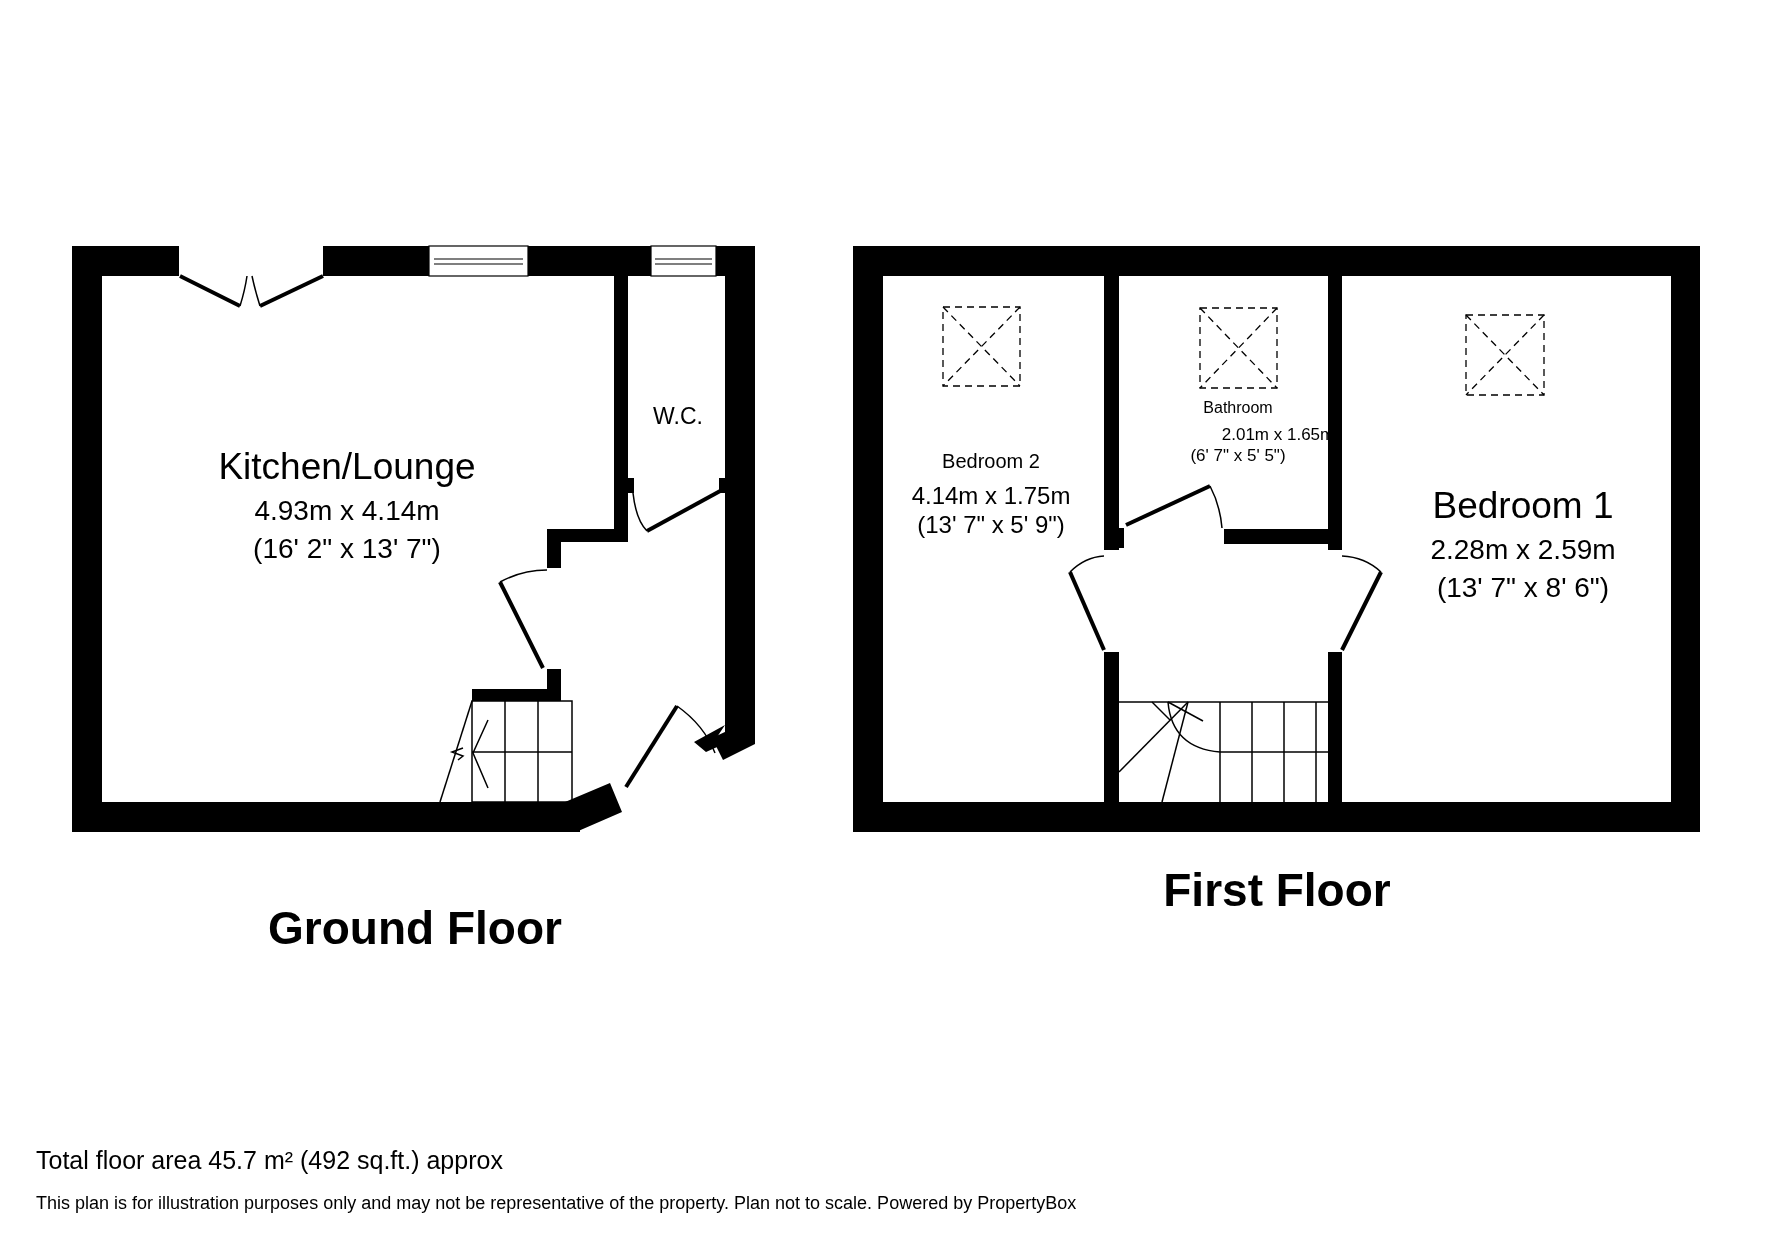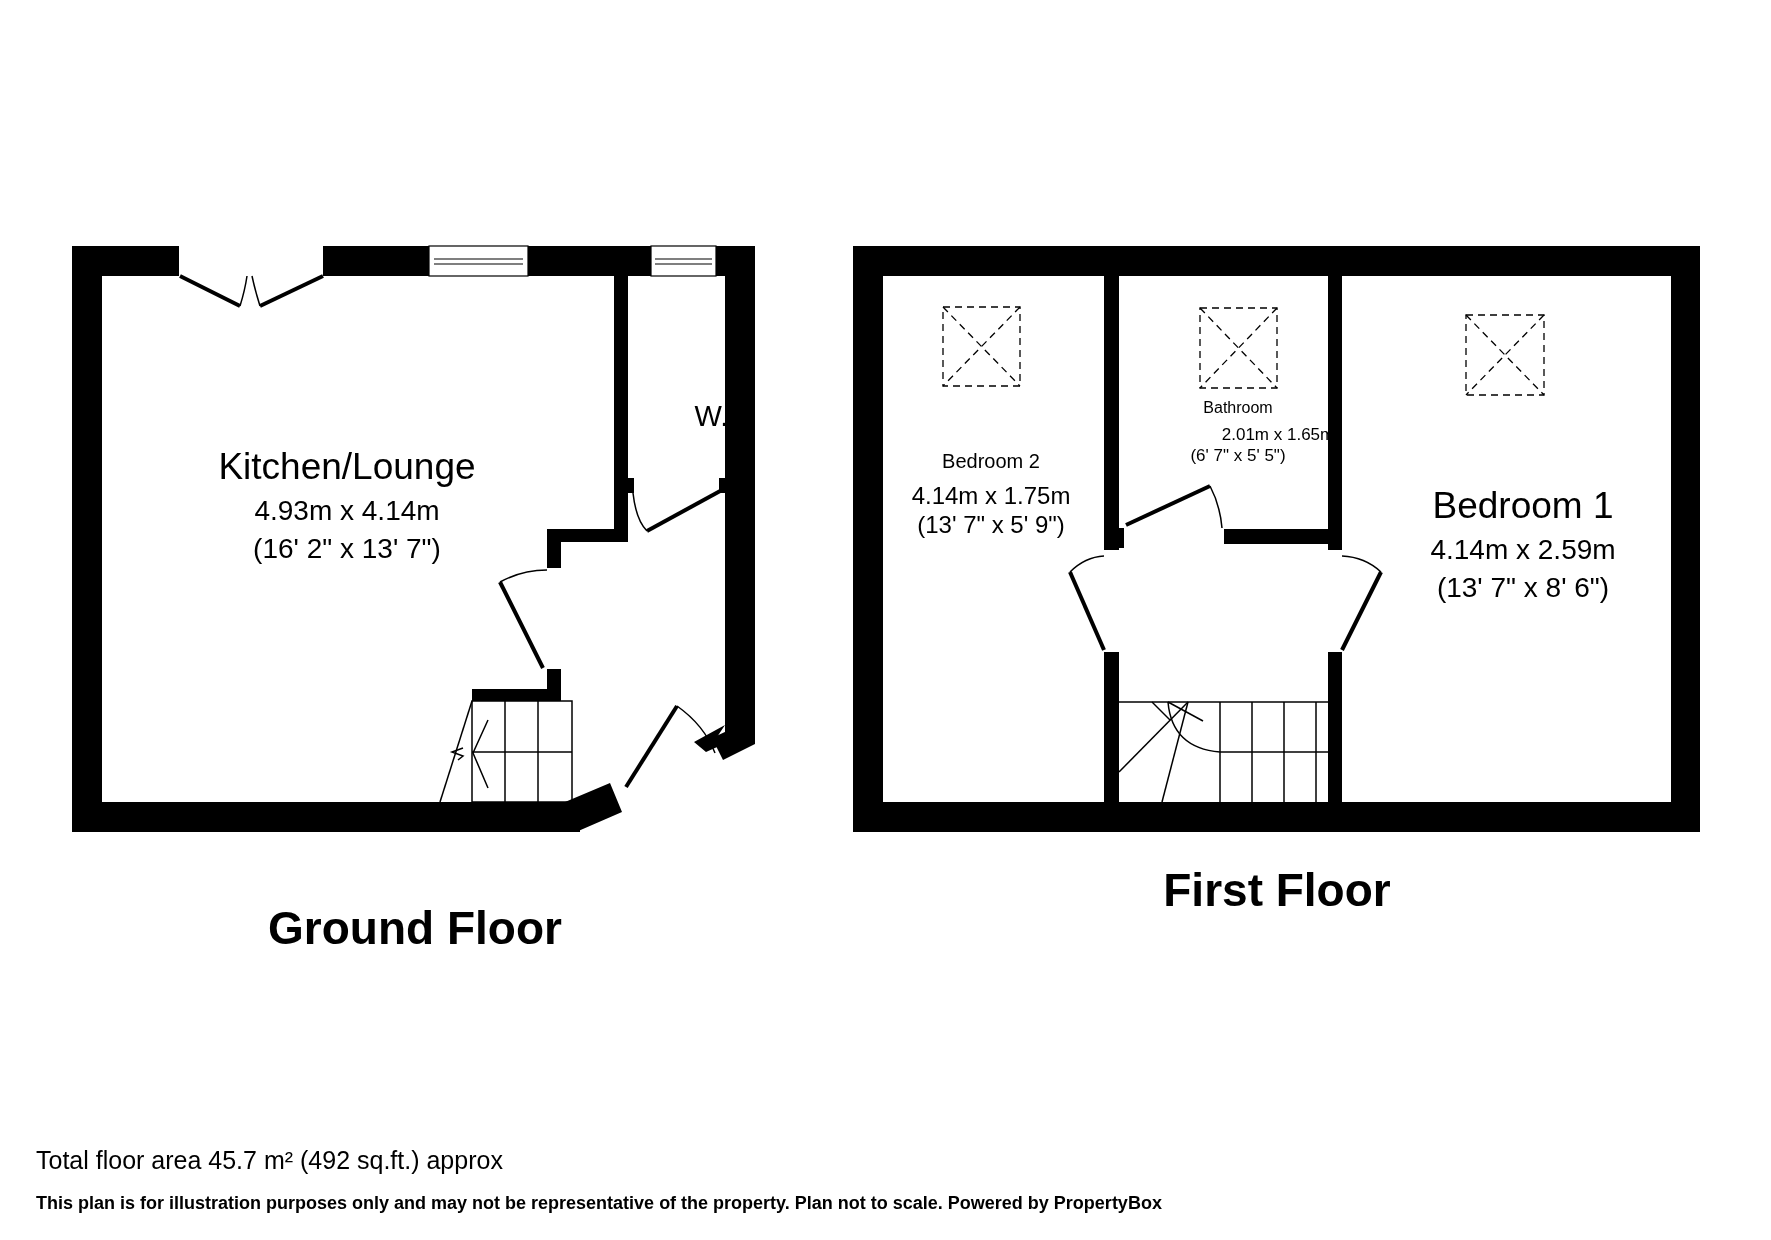--- a/index.html
+++ b/index.html
@@ -5,25 +5,25 @@
   html, body { margin: 0; padding: 0; background: #ffffff; }
   body { width: 1771px; height: 1240px; position: relative; overflow: hidden; font-family: "Liberation Sans", sans-serif; color: #000; }
   svg.plan { position: absolute; left: 0; top: 0; }
   .lbl { position: absolute; transform: translate(-50%, -50%); white-space: nowrap; font-family: "Liberation Sans", sans-serif; color: #000; text-align: center; line-height: 1; }
   .room-lg { font-size: 37px; text-align: center; }
   .dim-lg { font-size: 28px; }
   .room-md { font-size: 20px; }
   .dim-md { font-size: 24px; text-align: center; }
   .room-sm { font-size: 16px; }
   .dim-sm { font-size: 17px; }
-  .wc { font-size: 29px; margin-left: 48px; }
+  .wc { font-size: 23px; }
   .floor-title { font-size: 46px; font-weight: bold; }
   .footer { position: absolute; left: 36px; font-family: "Liberation Sans", sans-serif; white-space: nowrap; }
   .footer.total { top: 1146px; font-size: 25px; }
-  .footer.disclaimer { top: 1193px; font-size: 18px; font-weight: bold; }
+  .footer.disclaimer { top: 1193px; font-size: 18px; }
 </style>
 </head>
 <body>
 
 <svg class="plan" width="1771" height="1240" viewBox="0 0 1771 1240" xmlns="http://www.w3.org/2000/svg">
 
   <g>
 
     <g fill="#000">
       <rect x="72" y="246" width="30" height="586"></rect>
@@ -157,20 +157,20 @@
 
 <div class="lbl room-md" style="left:991px; top:461px;">Bedroom 2</div>
 <div class="lbl dim-md" style="left:991px; top:496px;">4.14m x 1.75m</div>
 <div class="lbl dim-md" style="left:991px; top:525px;">(13' 7" x 5' 9")</div>
 
 <div class="lbl room-sm" style="left:1238px; top:408px;">Bathroom</div>
 <div class="lbl dim-sm" style="left:1278px; top:434px;">2.01m x 1.65m</div>
 <div class="lbl dim-sm" style="left:1238px; top:455px;">(6' 7" x 5' 5")</div>
 
 <div class="lbl room-lg" style="left:1523px; top:505px;">Bedroom 1</div>
-<div class="lbl dim-lg" style="left:1523px; top:550px;">4.14m x 2.59m</div>
+<div class="lbl dim-lg" style="left:1523px; top:550px;">2.28m x 2.59m</div>
 <div class="lbl dim-lg" style="left:1523px; top:588px;">(13' 7" x 8' 6")</div>
 
 <div class="lbl floor-title" style="left:415px; top:890px;margin-top:38px;">Ground Floor</div>
 <div class="lbl floor-title" style="left:1277px; top:890px;">First Floor</div>
 
 <div class="footer total">Total floor area 45.7 m² (492 sq.ft.) approx</div>
 <div class="footer disclaimer">This plan is for illustration purposes only and may not be representative of the property. Plan not to scale. Powered by PropertyBox</div>
 
 </body></html>

